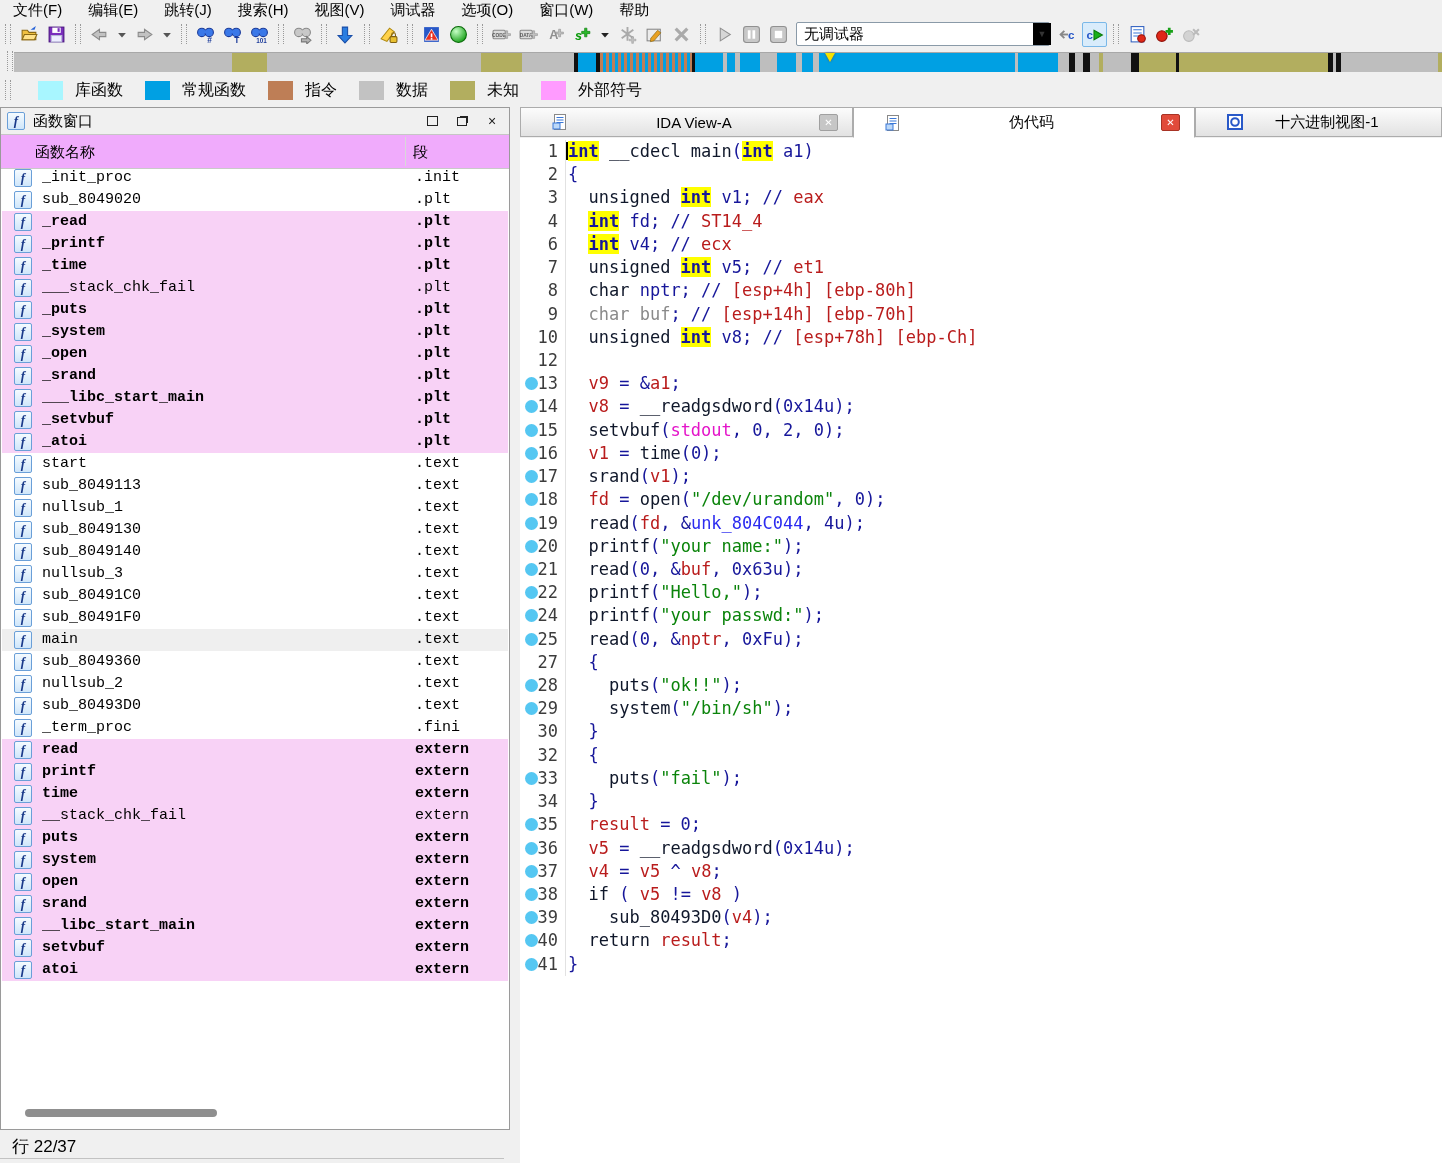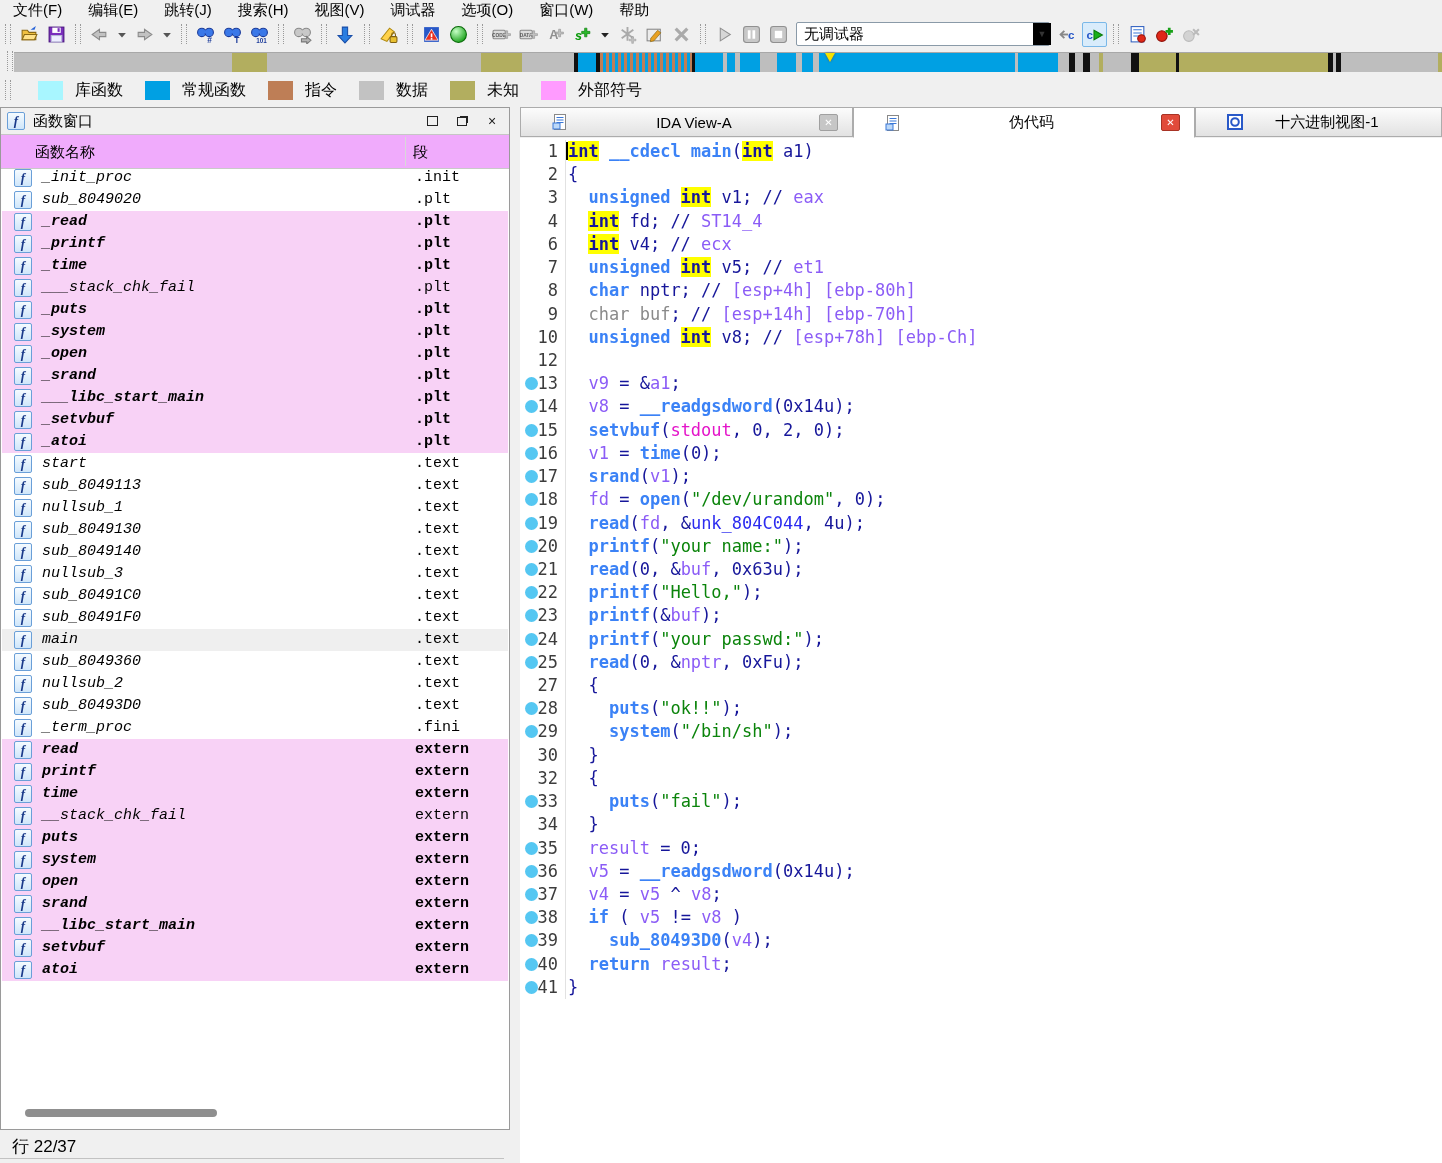--- a/index.html
+++ b/index.html
@@ -45,21 +45,21 @@
   #fn-cols{height:33px;border-bottom:1px solid #c9c9c9;position:relative;font-size:15px;background:#f0abfc;}
   #fn-cols .c1{position:absolute;left:34px;top:8px;}
   #fn-cols .c2{position:absolute;left:412px;top:8px;}
   #fn-cols .div{position:absolute;left:404px;top:2px;bottom:2px;border-left:1px solid #d8d8d8;}
   #fn-rows{position:absolute;left:1px;right:1px;top:59px;height:815px;overflow:hidden;}
   .frow{height:22px;position:relative;font-family:"Liberation Mono","DejaVu Sans Mono",monospace;font-size:15px;}
   .frow.pink{background:#F8D2F6;}
   .frow.sel{background:#EFEFEF;}
   .frow.b{font-weight:bold;}
   .frow .ficon{position:absolute;left:12px;top:2px;}
-  .frow .nm{position:absolute;left:40px;top:2px;white-space:pre;font-style:italic;}
+  .frow .nm{position:absolute;left:40px;top:2px;white-space:pre;}
   .frow .sg{position:absolute;left:413px;top:2px;white-space:pre;}
   #fn-hscroll{position:absolute;left:2px;right:2px;bottom:3px;height:26px;}
   #fn-thumb{position:absolute;left:22px;top:9px;width:192px;height:8px;background:#8f8f8f;border-radius:4px;}
   
   #statusbar{position:absolute;left:0;top:1130px;width:510px;height:33px;background:#F0F0F0;}
   #statusbar .txt{position:absolute;left:12px;top:5px;font-size:17px;}
   #statusline{position:absolute;left:0;top:1158px;width:504px;border-top:1px solid #c2c2c2;}
   
   #rpanel{position:absolute;left:520px;top:107px;width:922px;height:1056px;background:#fff;}
   #tabbar{position:absolute;left:0;top:0;width:100%;height:31px;background:#F0F0F0;display:flex;}
@@ -73,23 +73,23 @@
   .tclose.gray{background:#c6c6c6;border:1px solid #a0a0a0;}
   .tclose.red{background:#E14B3A;border:1px solid #a83325;}
   
   #code{position:absolute;left:0;top:33px;right:0;font-family:"DejaVu Sans Mono","Liberation Mono",monospace;font-size:17px;}
   .cl{height:23.22px;line-height:23.22px;position:relative;white-space:pre;}
   .ln{display:inline-block;width:46px;padding-right:7px;box-sizing:border-box;text-align:right;color:#3c3c3c;
       border-right:1px solid #e2e2e2;height:100%;}
   .ct{padding-left:2px;}
   .dot{position:absolute;left:5px;top:5px;width:13px;height:13px;border-radius:50%;background:#55C7F2;}
   .caret{display:inline-block;width:2px;height:18px;background:#000;vertical-align:-3px;margin-right:-2px;}
-  .seg-p{color:#16169A;} .seg-kw{color:#3b82f6;font-weight:bold;}
+  .seg-p{color:#16169A;} .seg-kw{color:#0f172a;font-weight:normal;}
   .seg-kwh{color:#16169A;font-weight:bold;background:#FFFF00;}
-  .seg-v{color:#8b5cf6;} .seg-gv{color:#2B2BF0;} .seg-s{color:#0B840B;}
+  .seg-v{color:#b91c1c;} .seg-gv{color:#2B2BF0;} .seg-s{color:#0B840B;}
   .seg-m{color:#E415C9;} .seg-gr{color:#8A8A8A;}
 </style>
 </head>
 <body>
 
 <div id="menubar">
     <span class="menu-item">文件(F)</span>
     <span class="menu-item">编辑(E)</span>
     <span class="menu-item">跳转(J)</span>
     <span class="menu-item">搜索(H)</span>
@@ -630,21 +630,20 @@
       <div class="cl"><span class="dot"></span><span class="ln">13</span><span class="ct"><span class="seg-p">  </span><span class="seg-v">v9</span><span class="seg-p"> = &amp;</span><span class="seg-v">a1</span><span class="seg-p">;</span></span></div>
       <div class="cl"><span class="dot"></span><span class="ln">14</span><span class="ct"><span class="seg-p">  </span><span class="seg-v">v8</span><span class="seg-p"> = </span><span class="seg-kw">__readgsdword</span><span class="seg-p">(0x14u);</span></span></div>
       <div class="cl"><span class="dot"></span><span class="ln">15</span><span class="ct"><span class="seg-p">  </span><span class="seg-kw">setvbuf</span><span class="seg-p">(</span><span class="seg-m">stdout</span><span class="seg-p">, 0, 2, 0);</span></span></div>
       <div class="cl"><span class="dot"></span><span class="ln">16</span><span class="ct"><span class="seg-p">  </span><span class="seg-v">v1</span><span class="seg-p"> = </span><span class="seg-kw">time</span><span class="seg-p">(0);</span></span></div>
       <div class="cl"><span class="dot"></span><span class="ln">17</span><span class="ct"><span class="seg-p">  </span><span class="seg-kw">srand</span><span class="seg-p">(</span><span class="seg-v">v1</span><span class="seg-p">);</span></span></div>
       <div class="cl"><span class="dot"></span><span class="ln">18</span><span class="ct"><span class="seg-p">  </span><span class="seg-v">fd</span><span class="seg-p"> = </span><span class="seg-kw">open</span><span class="seg-p">(</span><span class="seg-s">"/dev/urandom"</span><span class="seg-p">, 0);</span></span></div>
       <div class="cl"><span class="dot"></span><span class="ln">19</span><span class="ct"><span class="seg-p">  </span><span class="seg-kw">read</span><span class="seg-p">(</span><span class="seg-v">fd</span><span class="seg-p">, &amp;</span><span class="seg-gv">unk_804C044</span><span class="seg-p">, 4u);</span></span></div>
       <div class="cl"><span class="dot"></span><span class="ln">20</span><span class="ct"><span class="seg-p">  </span><span class="seg-kw">printf</span><span class="seg-p">(</span><span class="seg-s">"your name:"</span><span class="seg-p">);</span></span></div>
       <div class="cl"><span class="dot"></span><span class="ln">21</span><span class="ct"><span class="seg-p">  </span><span class="seg-kw">read</span><span class="seg-p">(0, &amp;</span><span class="seg-v">buf</span><span class="seg-p">, 0x63u);</span></span></div>
       <div class="cl"><span class="dot"></span><span class="ln">22</span><span class="ct"><span class="seg-p">  </span><span class="seg-kw">printf</span><span class="seg-p">(</span><span class="seg-s">"Hello,"</span><span class="seg-p">);</span></span></div>
-      <div class="cl"><span class="dot"></span><span class="ln">23</span><span class="ct"><span class="seg-p">  </span><span class="seg-kw">printf</span><span class="seg-p">(&amp;</span><span class="seg-v">buf</span><span class="seg-p">);</span></span></div>
       <div class="cl"><span class="dot"></span><span class="ln">24</span><span class="ct"><span class="seg-p">  </span><span class="seg-kw">printf</span><span class="seg-p">(</span><span class="seg-s">"your passwd:"</span><span class="seg-p">);</span></span></div>
       <div class="cl"><span class="dot"></span><span class="ln">25</span><span class="ct"><span class="seg-p">  </span><span class="seg-kw">read</span><span class="seg-p">(0, &amp;</span><span class="seg-v">nptr</span><span class="seg-p">, 0xFu);</span></span></div>
       <div class="cl"><span class="ln">27</span><span class="ct"><span class="seg-p">  {</span></span></div>
       <div class="cl"><span class="dot"></span><span class="ln">28</span><span class="ct"><span class="seg-p">    </span><span class="seg-kw">puts</span><span class="seg-p">(</span><span class="seg-s">"ok!!"</span><span class="seg-p">);</span></span></div>
       <div class="cl"><span class="dot"></span><span class="ln">29</span><span class="ct"><span class="seg-p">    </span><span class="seg-kw">system</span><span class="seg-p">(</span><span class="seg-s">"/bin/sh"</span><span class="seg-p">);</span></span></div>
       <div class="cl"><span class="ln">30</span><span class="ct"><span class="seg-p">  }</span></span></div>
       <div class="cl"><span class="ln">32</span><span class="ct"><span class="seg-p">  {</span></span></div>
       <div class="cl"><span class="dot"></span><span class="ln">33</span><span class="ct"><span class="seg-p">    </span><span class="seg-kw">puts</span><span class="seg-p">(</span><span class="seg-s">"fail"</span><span class="seg-p">);</span></span></div>
       <div class="cl"><span class="ln">34</span><span class="ct"><span class="seg-p">  }</span></span></div>
       <div class="cl"><span class="dot"></span><span class="ln">35</span><span class="ct"><span class="seg-p">  </span><span class="seg-v">result</span><span class="seg-p"> = 0;</span></span></div>

